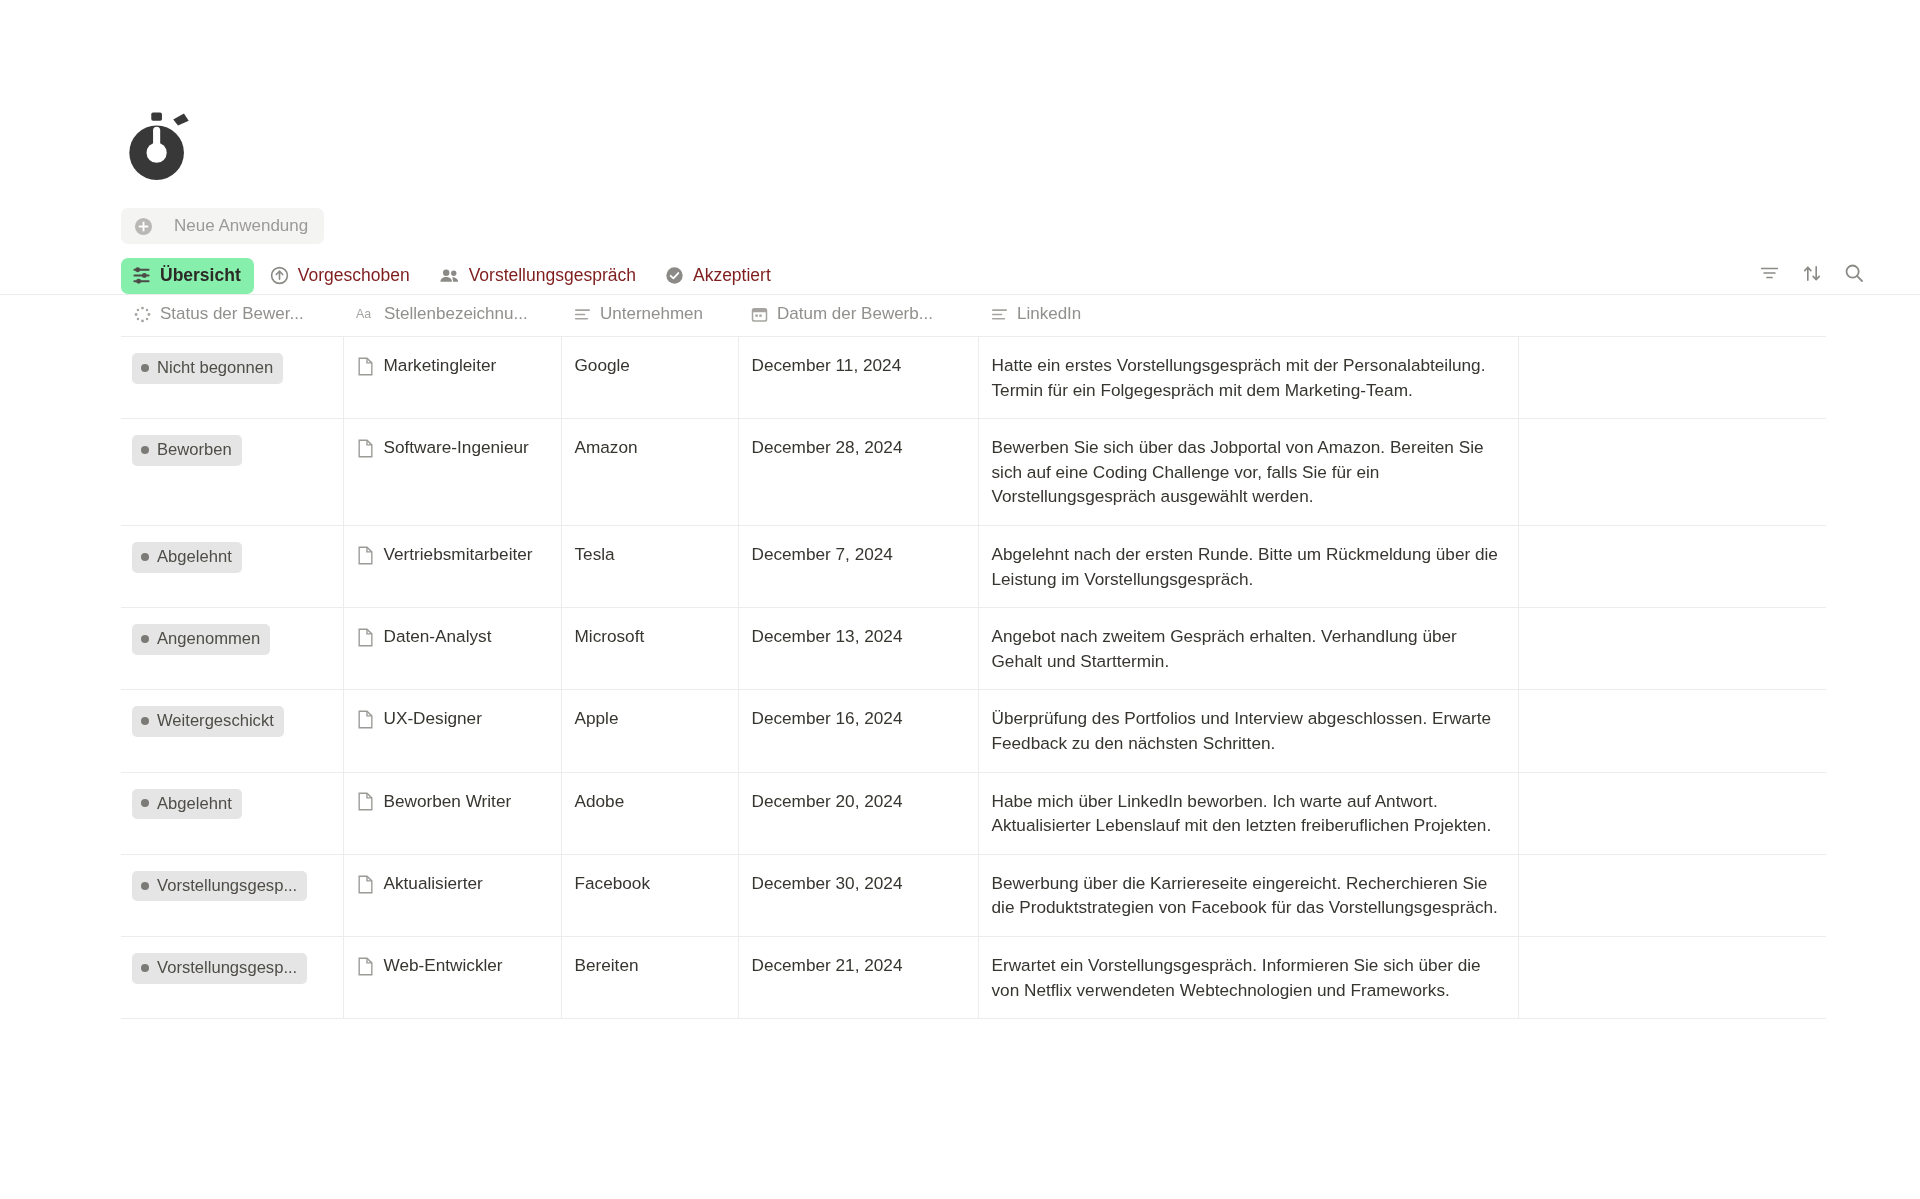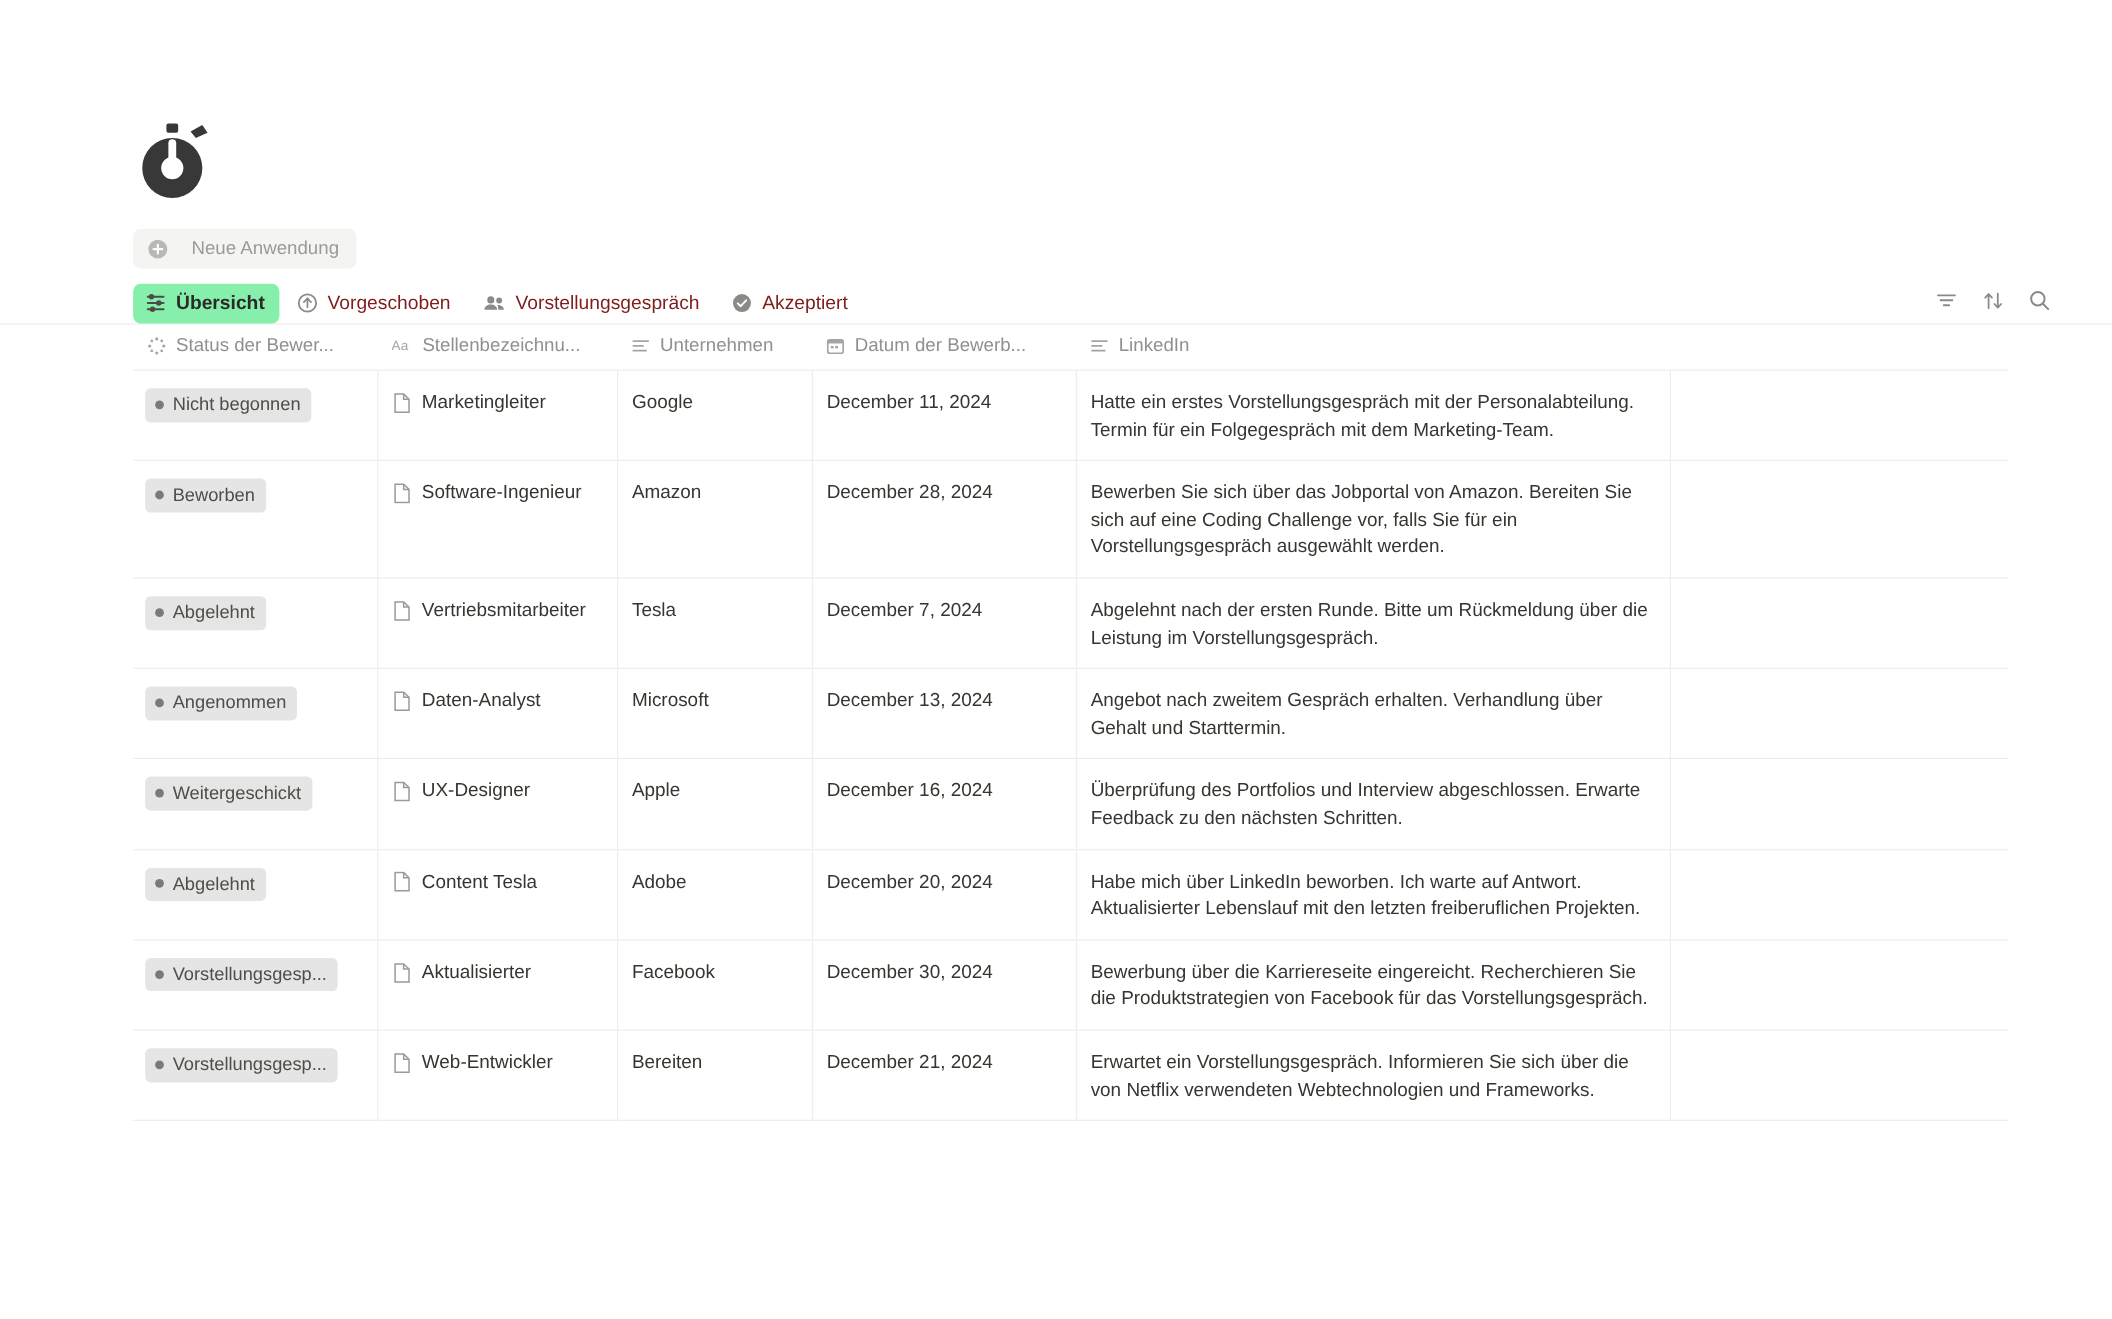--- a/index.html
+++ b/index.html
@@ -467,21 +467,21 @@
               <span class="dot"></span>
               <span class="lbl">Abgelehnt</span>
             </span>
           </td>
           <td>
             <div class="title-cell-inner">
               <svg class="doc-icon" width="17" height="19" viewBox="0 0 16 18">
                 <path d="M2 1.2h7.4L14 5.6v11.2H2z" fill="#ffffff" stroke="#9b9a97" stroke-width="1.3"></path>
                 <path d="M9.4 1.2v4.4H14" fill="none" stroke="#9b9a97" stroke-width="1.3"></path>
               </svg>
-              <span class="title-text">Content Tesla</span>
+              <span class="title-text">Beworben Writer</span>
             </div>
           </td>
           <td>Adobe</td>
           <td>December 20, 2024</td>
           <td class="notes">Habe mich über LinkedIn beworben. Ich warte auf Antwort. Aktualisierter Lebenslauf mit den letzten freiberuflichen Projekten.</td>
           <td class="last nb-right"></td>
         </tr>
 
         <tr>
           <td class="first status-cell">

